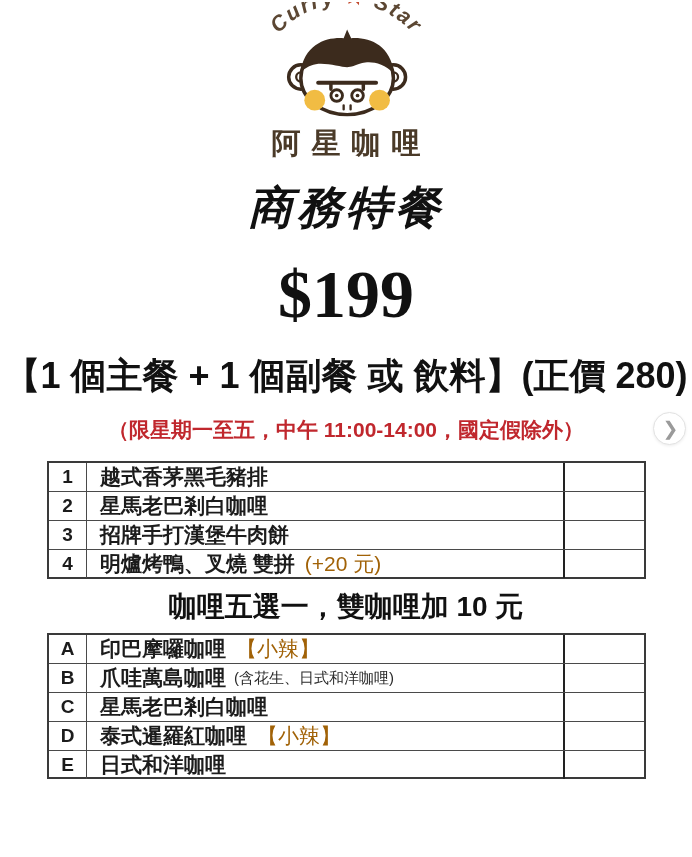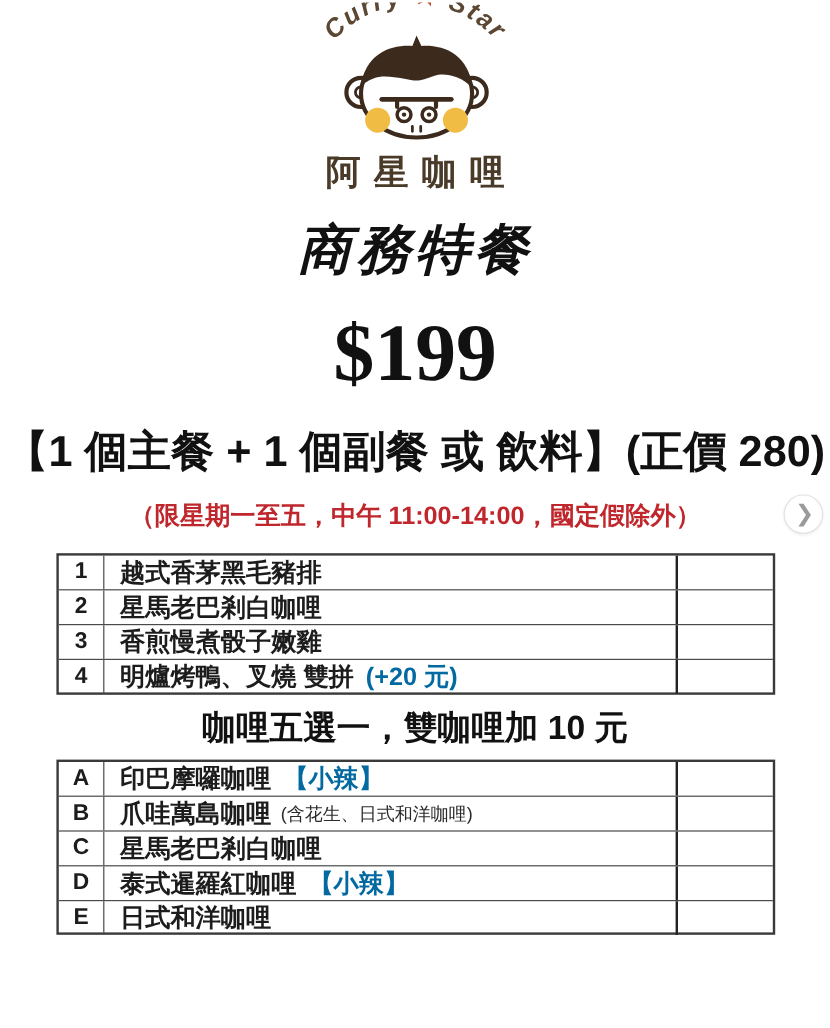--- a/index.html
+++ b/index.html
@@ -112,21 +112,21 @@
     font-size: 21px;
     font-weight: bold;
     white-space: nowrap;
     overflow: hidden;
   }
   .td-check {
     flex: 0 0 81px;
     width: 81px;
     border-left: 2px solid #222;
   }
-  .note-red { color: #0369a1; font-weight: bold; }
+  .note-red { color: #a16207; font-weight: normal; }
   .note-red:not(:empty) { margin-left: 10px; }
   .note-small { font-size: 15px; font-weight: normal; color: #2a2a2a; }
   .note-small:not(:empty) { margin-left: 8px; }
   
   .carousel-next {
     position: absolute;
     left: 653px; top: 412px;
     width: 33px; height: 33px;
     border-radius: 50%;
     background: #ffffff;
@@ -214,21 +214,21 @@
       <div class="td-name">
         <span>星馬老巴剎白咖哩</span>
         <span class="note-red"></span>
         <span class="note-small"></span>
       </div>
       <div class="td-check"></div>
     </div>
     <div class="tr">
       <div class="td-id">3</div>
       <div class="td-name">
-        <span>香煎慢煮骰子嫩雞</span>
+        <span>招牌手打漢堡牛肉餅</span>
         <span class="note-red"></span>
         <span class="note-small"></span>
       </div>
       <div class="td-check"></div>
     </div>
     <div class="tr">
       <div class="td-id">4</div>
       <div class="td-name">
         <span>明爐烤鴨、叉燒 雙拼</span>
         <span class="note-red">(+20 元)</span>

